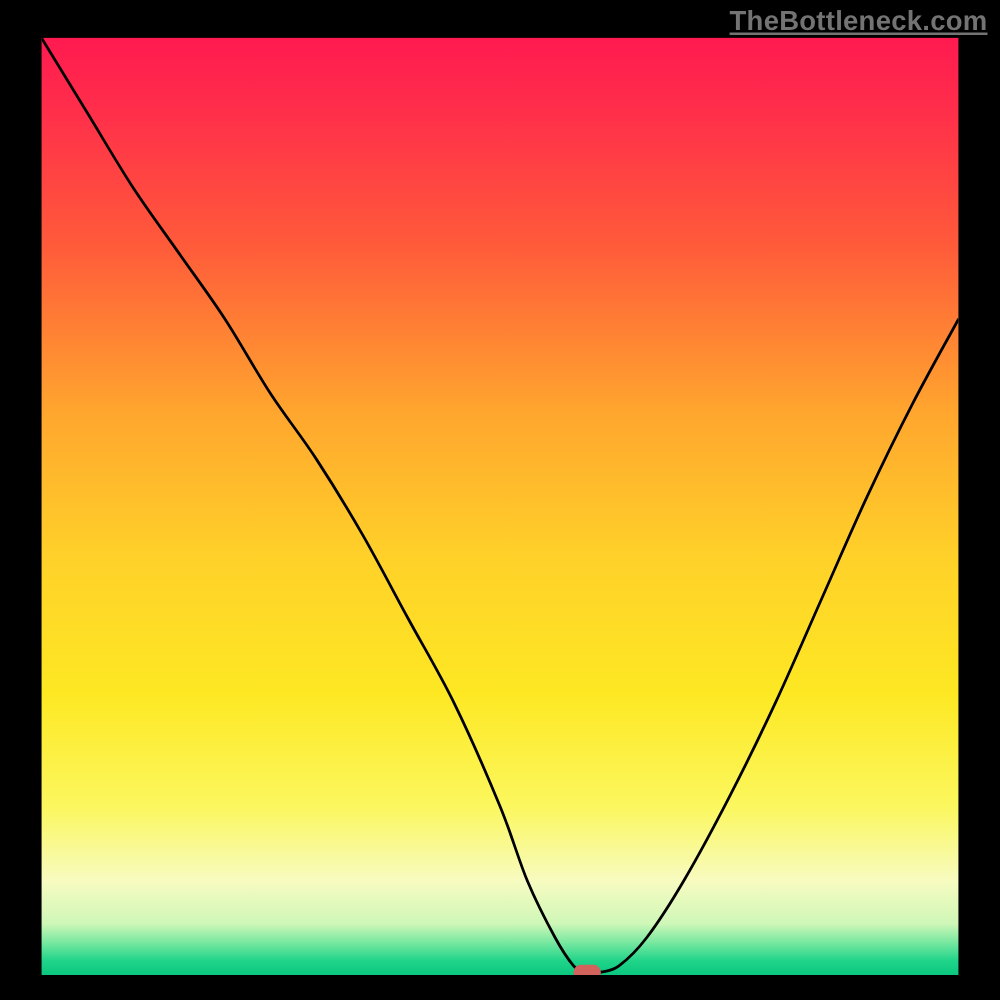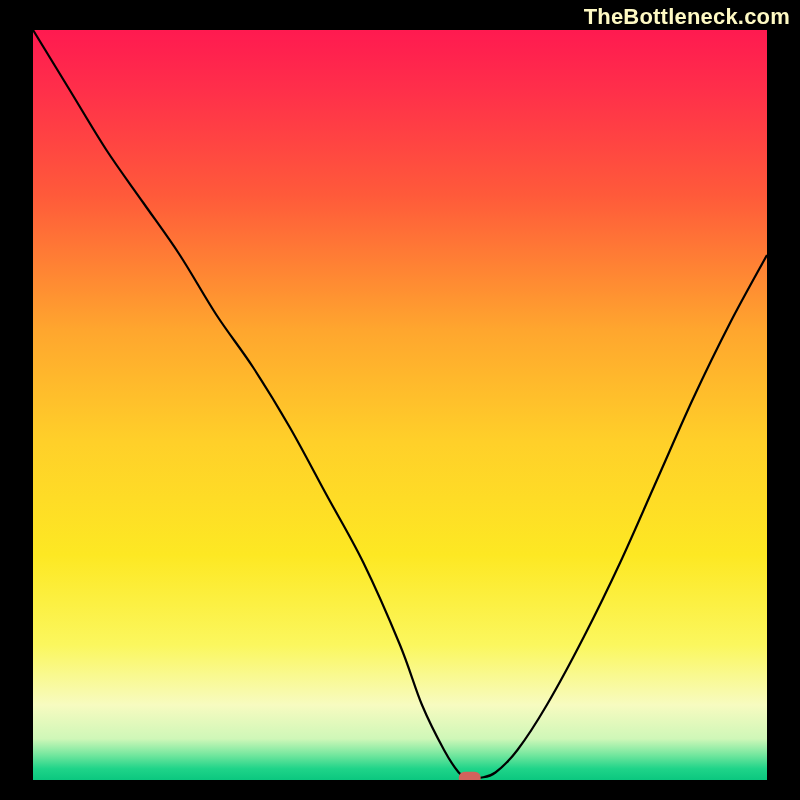--- a/index.html
+++ b/index.html
@@ -16,23 +16,24 @@
     width: 800px;
     height: 800px;
     background: #000;
   }
   .watermark {
     position: absolute;
     top: 4px;
     right: 10px;
     font-size: 22px;
     font-weight: 600;
-    color: #fef9c3;
+    color: #737373;
     letter-spacing: 0.2px;
     z-index: 10;
+    text-decoration: underline;
   }
   
   .plot {
     position: absolute;
     left: 33px;
     top: 30px;
     width: 734px;   
     height: 750px;  
     overflow: hidden;
   }

